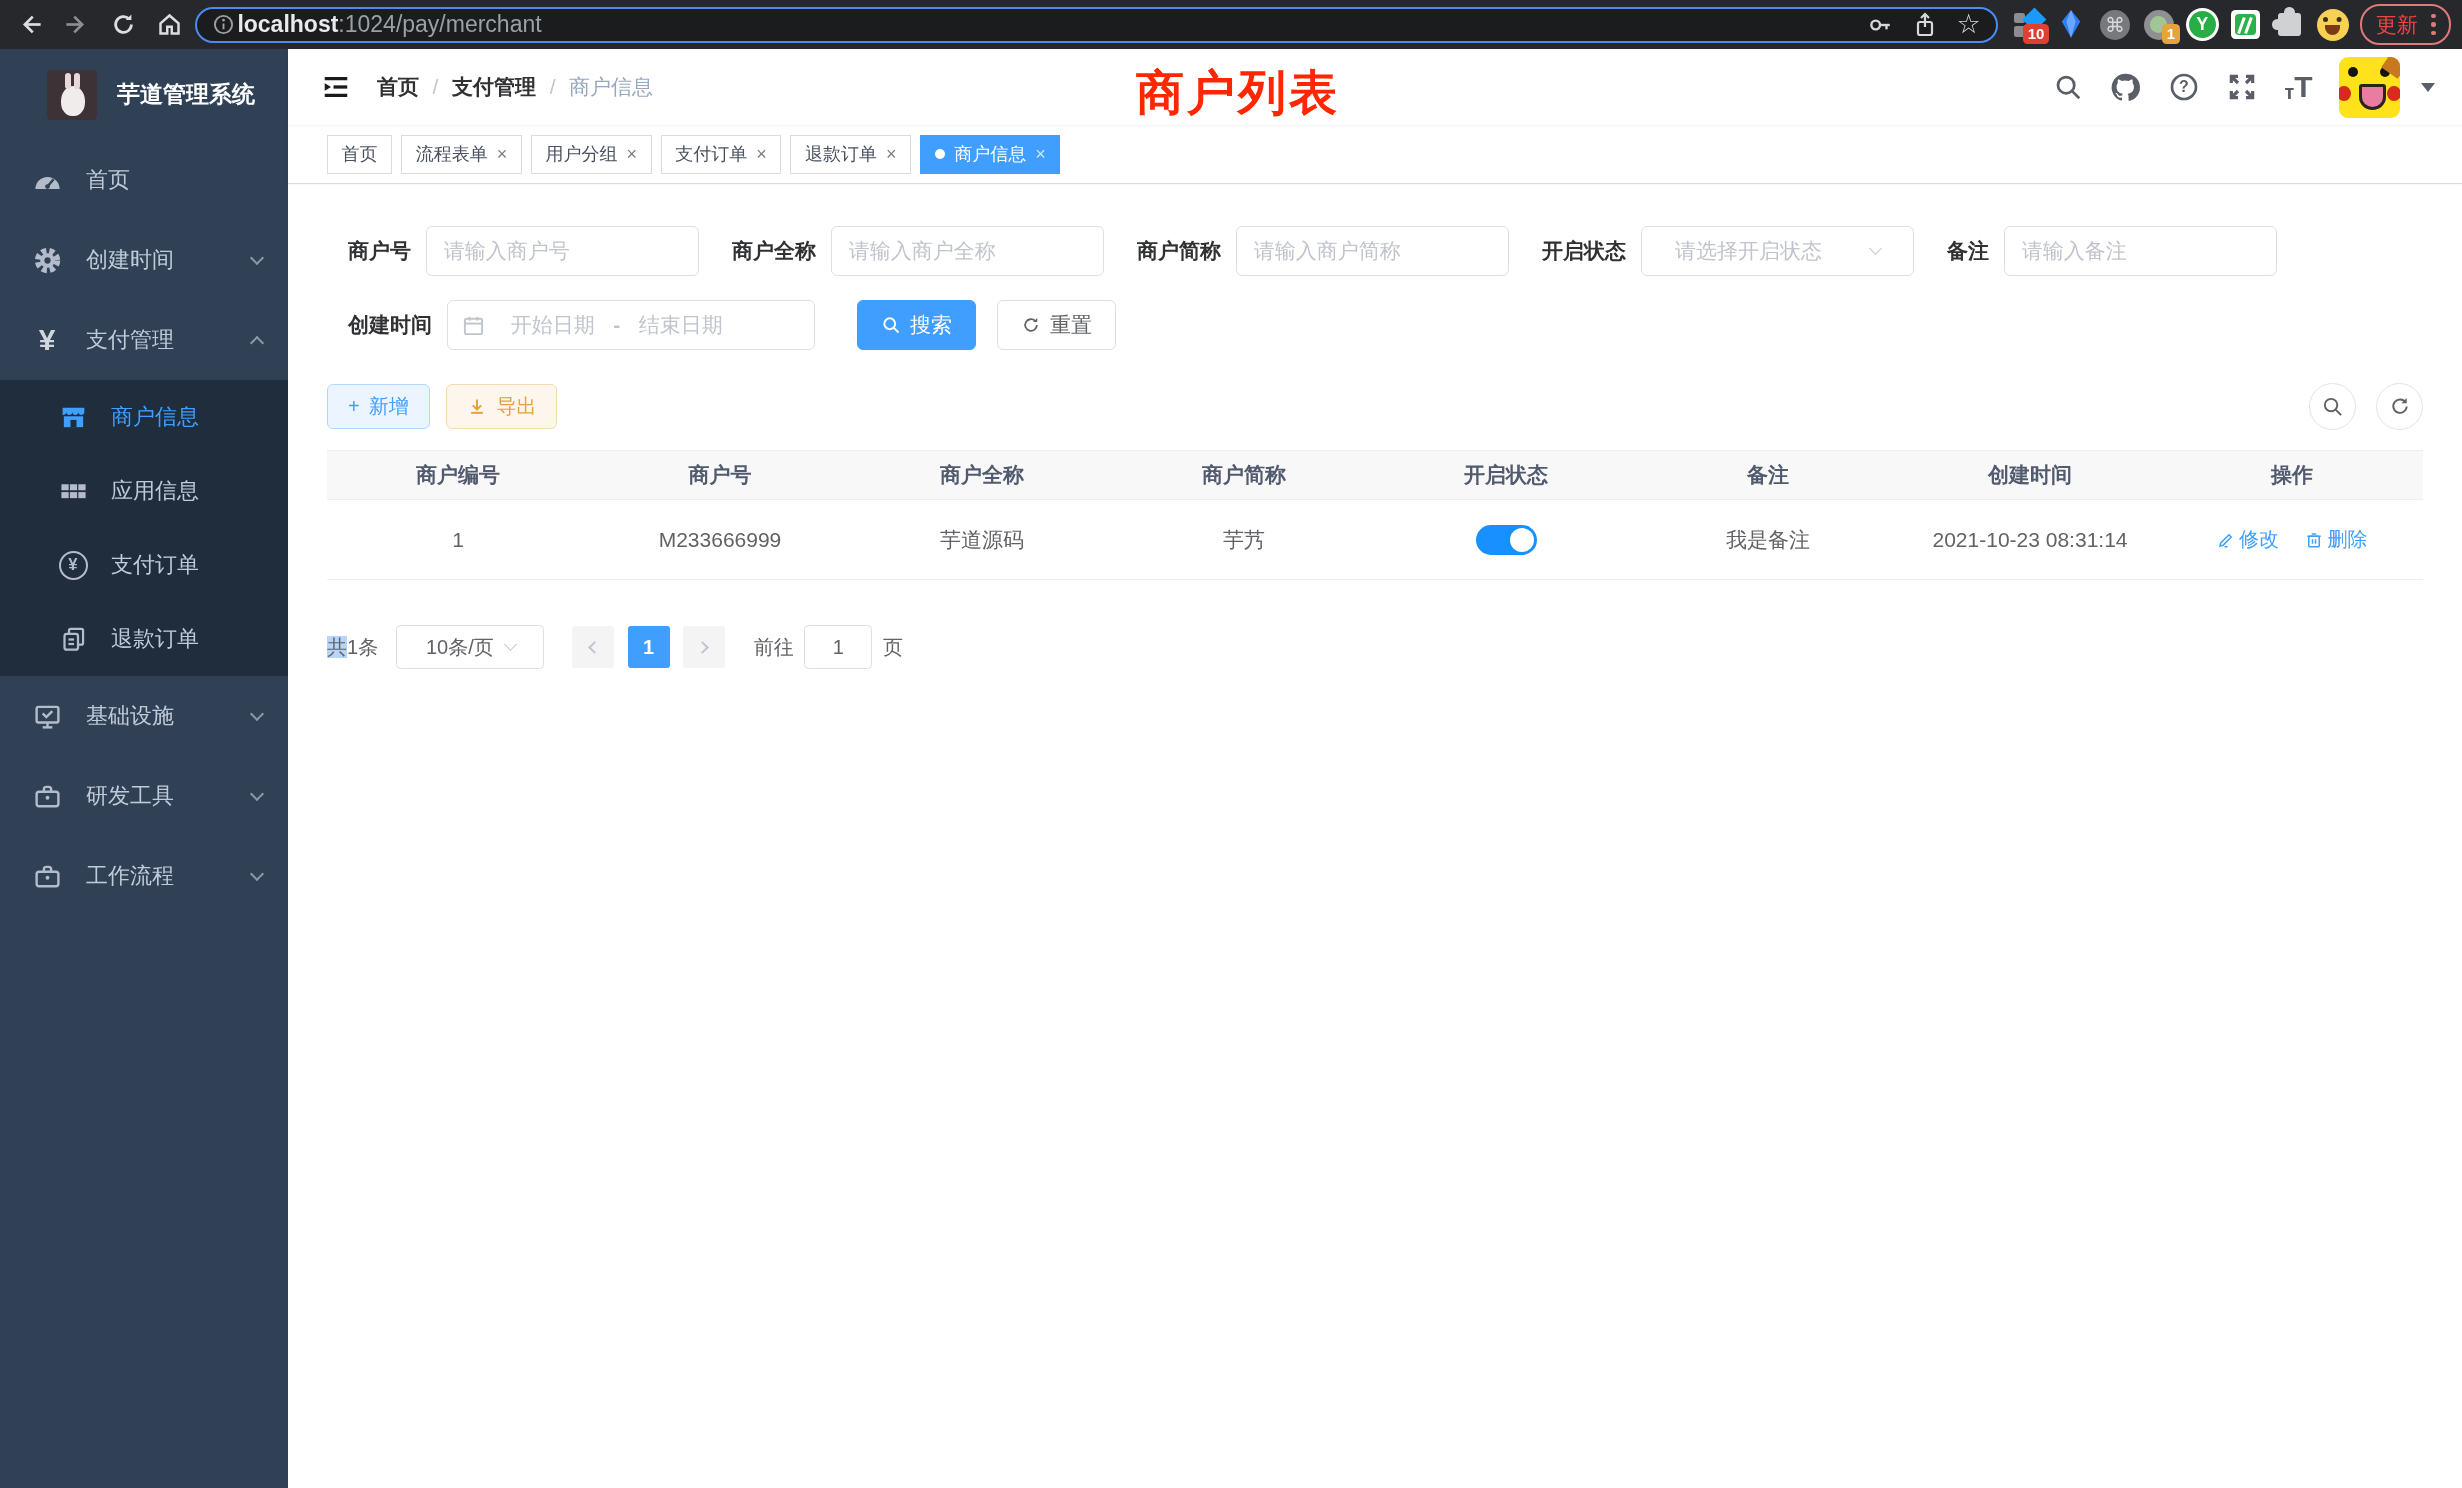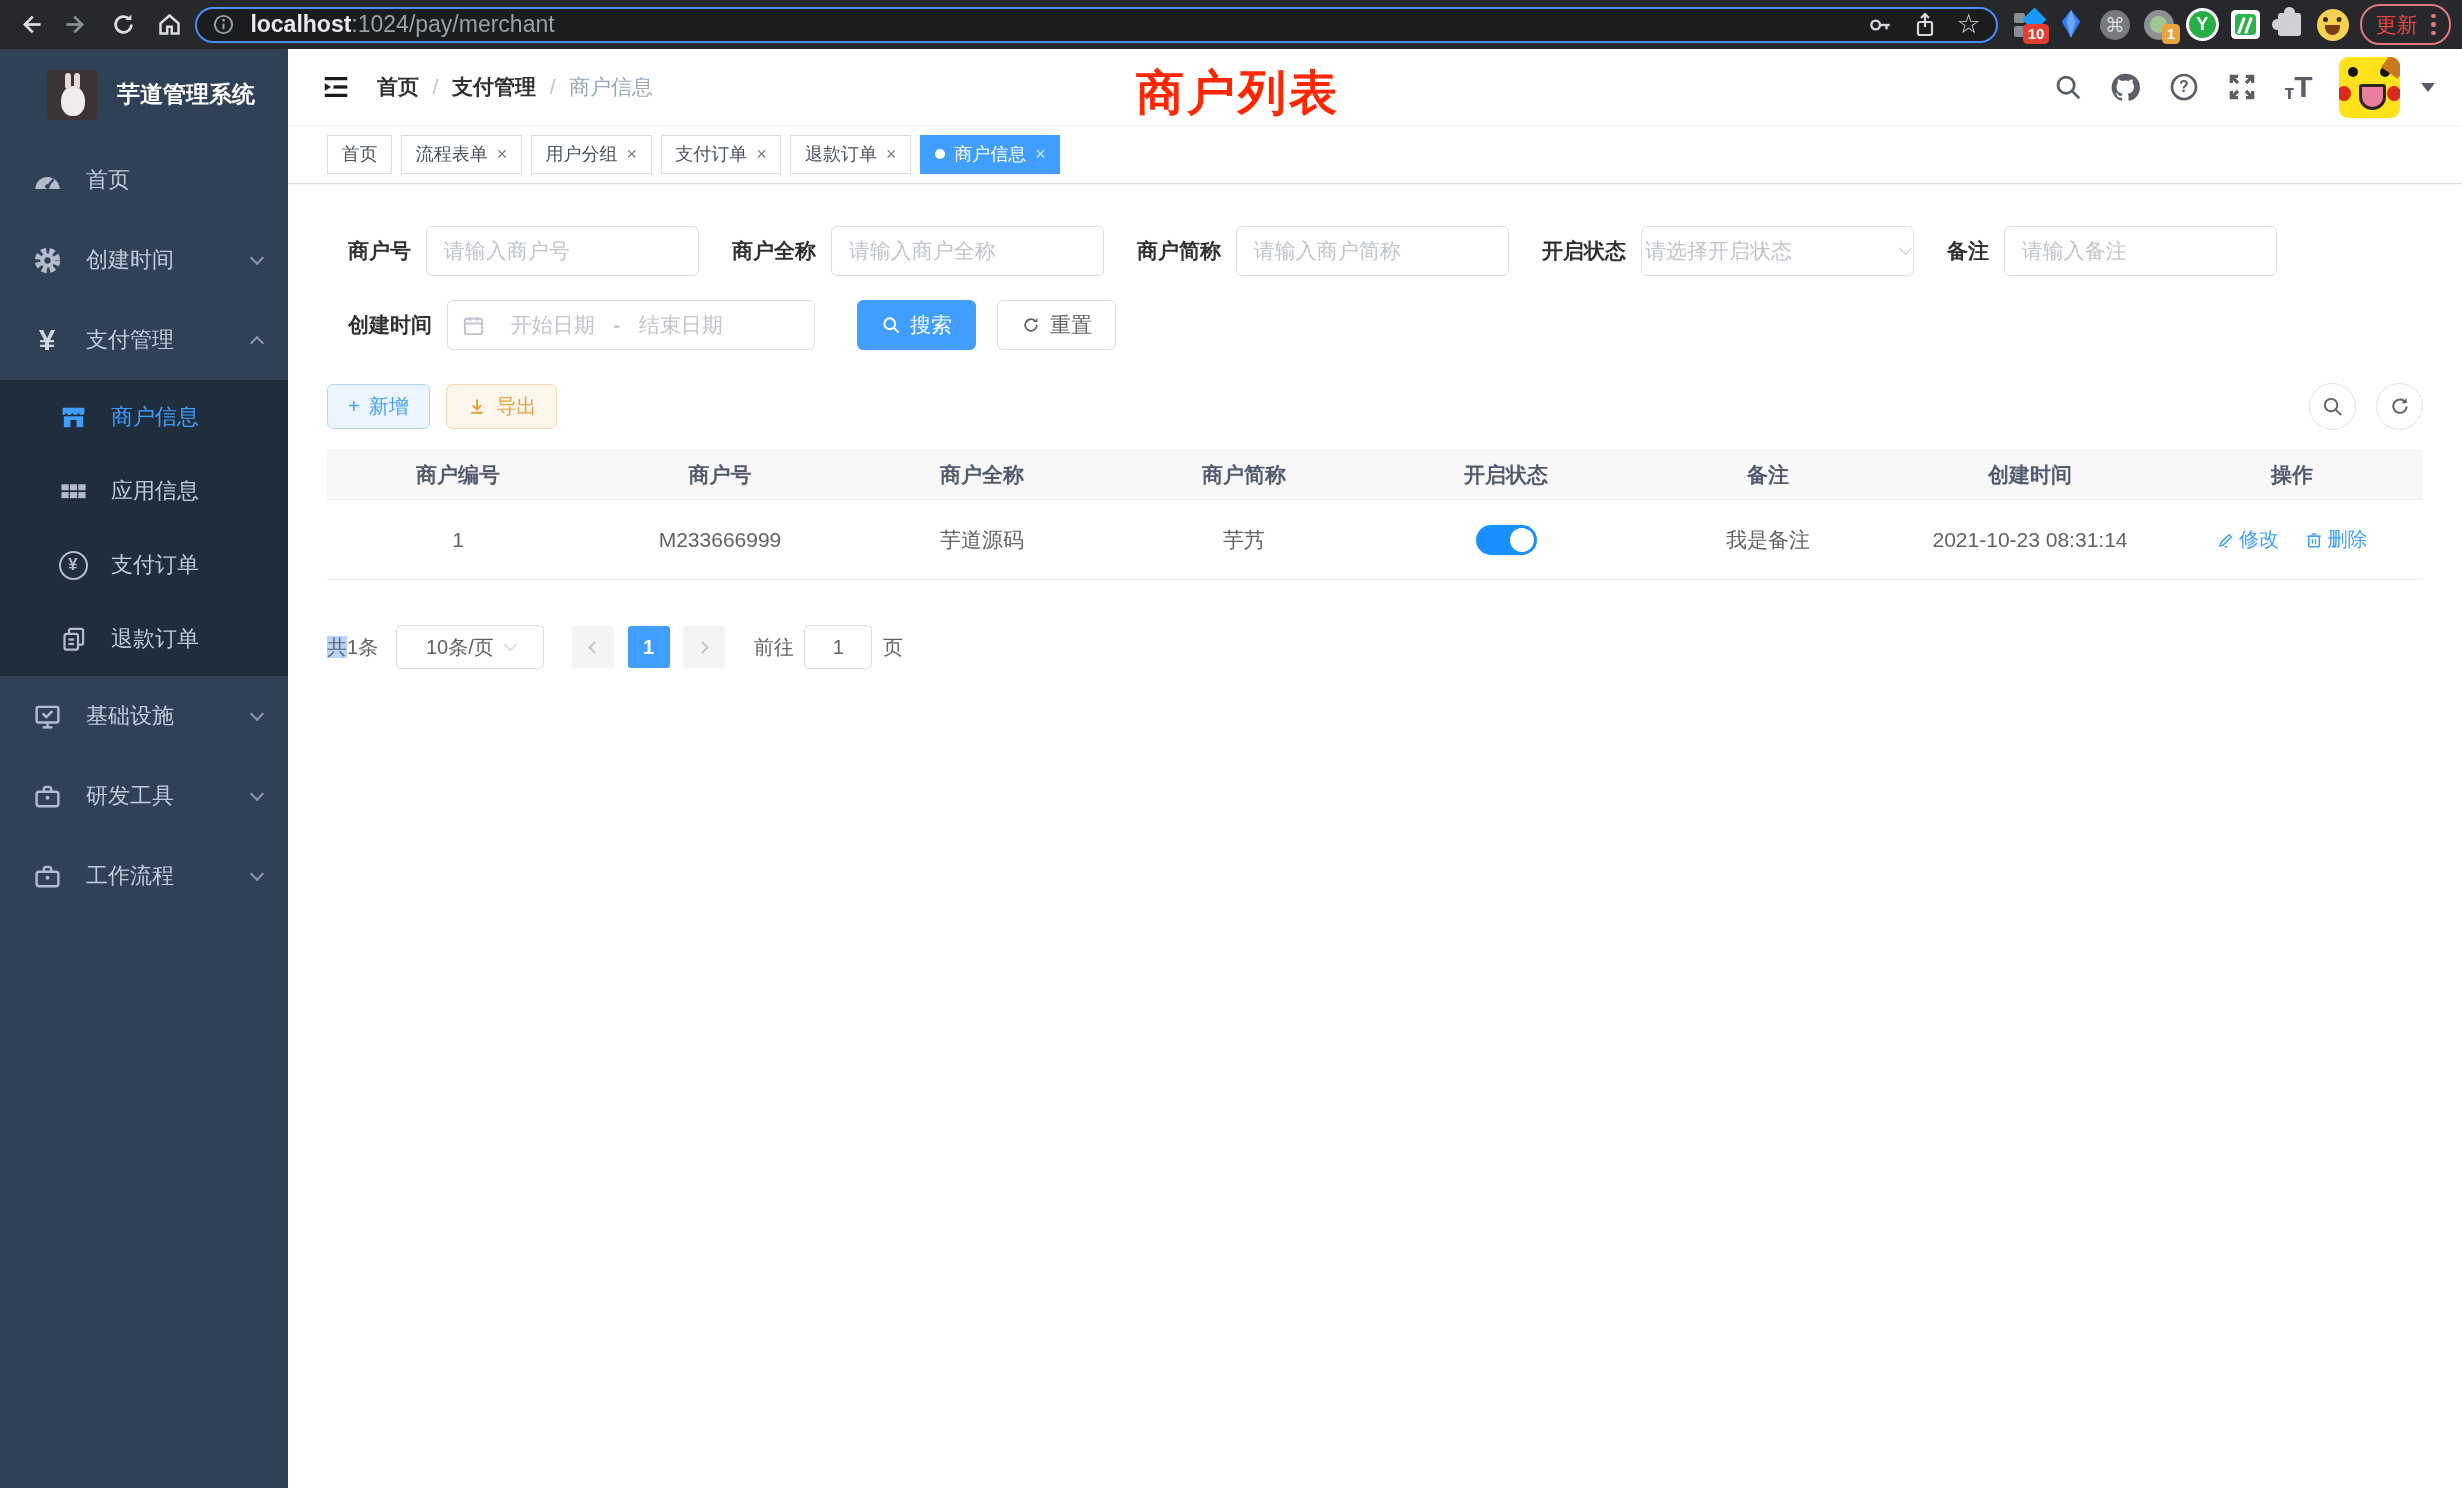--- a/index.html
+++ b/index.html
@@ -5,21 +5,21 @@
   * { box-sizing: border-box; margin: 0; padding: 0; }
   html,body { width:2462px; height:1489px; overflow:hidden;
     font-family:"Liberation Sans","DejaVu Sans",sans-serif; background:#fff; }
 
   
   .browser-bar { height:49px; background:#27282b; display:flex; align-items:center; padding:0 10.6px; }
   .bnav { display:flex; align-items:center; gap:7.6px; }
   .bicon { width:39px; height:39px; display:flex; align-items:center; justify-content:center; border-radius:50%; }
   .omnibox { flex:1; height:36px; margin:0 13.6px 0 6px; background:#1b1c1e; border:2.3px solid #4b8bf5;
     border-radius:20px; display:flex; align-items:center; padding:0 15px; min-width:0; }
-  .omnibox .url { font-size:23px; margin-left:15px; white-space:nowrap; overflow:hidden; flex:1; }
+  .omnibox .url { font-size:23px; margin-left:2px; white-space:nowrap; overflow:hidden; flex:1; }
   .omnibox .host { color:#e8eaed; font-weight:bold; }
   .omnibox .rest { color:#9aa0a6; }
   .obx-right { display:flex; align-items:center; gap:20px; margin-left:12px; }
   .star-glyph { color:#d6d8da; font-size:27px; line-height:1; }
   .extrow { display:flex; align-items:center; gap:10.6px; margin-right:10.6px; }
   .ext { width:33px; height:33px; position:relative; display:flex; align-items:center; justify-content:center; }
   .badge { position:absolute; right:-4.5px; bottom:-3px; background:#e33e32; color:#fff; font-size:15px;
     border-radius:4.5px; padding:0.8px 4.5px; line-height:1.2; font-weight:bold; }
   .badge.orange { background:#e8a33d; }
   .diamond { width:16.7px; height:16.7px; background:#1a9bfc; transform:rotate(45deg); position:absolute; right:1.5px; top:3px; }
@@ -112,21 +112,21 @@
 
   
   .content { flex:1; padding:42px 39px 0 39px; background:#fff; }
   .form-row { display:flex; align-items:center; margin-left:21px; margin-bottom:24px; }
   .fi { display:flex; align-items:center; margin-right:33px; }
   .fi .flabel { font-size:21px; font-weight:bold; color:#303133; margin-right:15px; white-space:nowrap; }
   .el-input { width:273px; height:50px; border:1.5px solid #dcdfe6; border-radius:6px; font-size:21px;
     color:#606266; padding:0 16.7px; outline:none; background:#fff; }
   .el-input::placeholder { color:#c0c4cc; }
   .el-select { width:273px; height:50px; border:1.5px solid #dcdfe6; border-radius:6px; display:flex;
-    align-items:center; padding:0 3px; cursor:pointer; background:#fff; }
+    align-items:center; padding:0 33px; cursor:pointer; background:#fff; }
   .el-select .ph { flex:1; font-size:21px; color:#c0c4cc; }
   .sel-chev { width:9px; height:9px; border-right:1.5px solid #c0c4cc; border-bottom:1.5px solid #c0c4cc; transform:rotate(45deg); margin-top:-4.5px; }
   .date-range { width:368px; height:50px; border:1.5px solid #dcdfe6; border-radius:6px; display:flex;
     align-items:center; padding:0 13.6px; background:#fff; }
   .date-range input { border:none; outline:none; width:121px; font-size:21px; color:#606266; text-align:center; background:transparent; }
   .date-range input::placeholder { color:#c0c4cc; }
   .date-sep { color:#c0c4cc; font-size:21px; font-weight:bold; }
   .btn { display:inline-flex; align-items:center; justify-content:center; gap:9px; height:50px; border-radius:6px;
     font-size:21px; cursor:pointer; border:1.5px solid #dcdfe6; background:#fff; color:#606266; padding:0 23px; }
   .btn.primary { background:#409eff; border-color:#409eff; color:#fff; }

